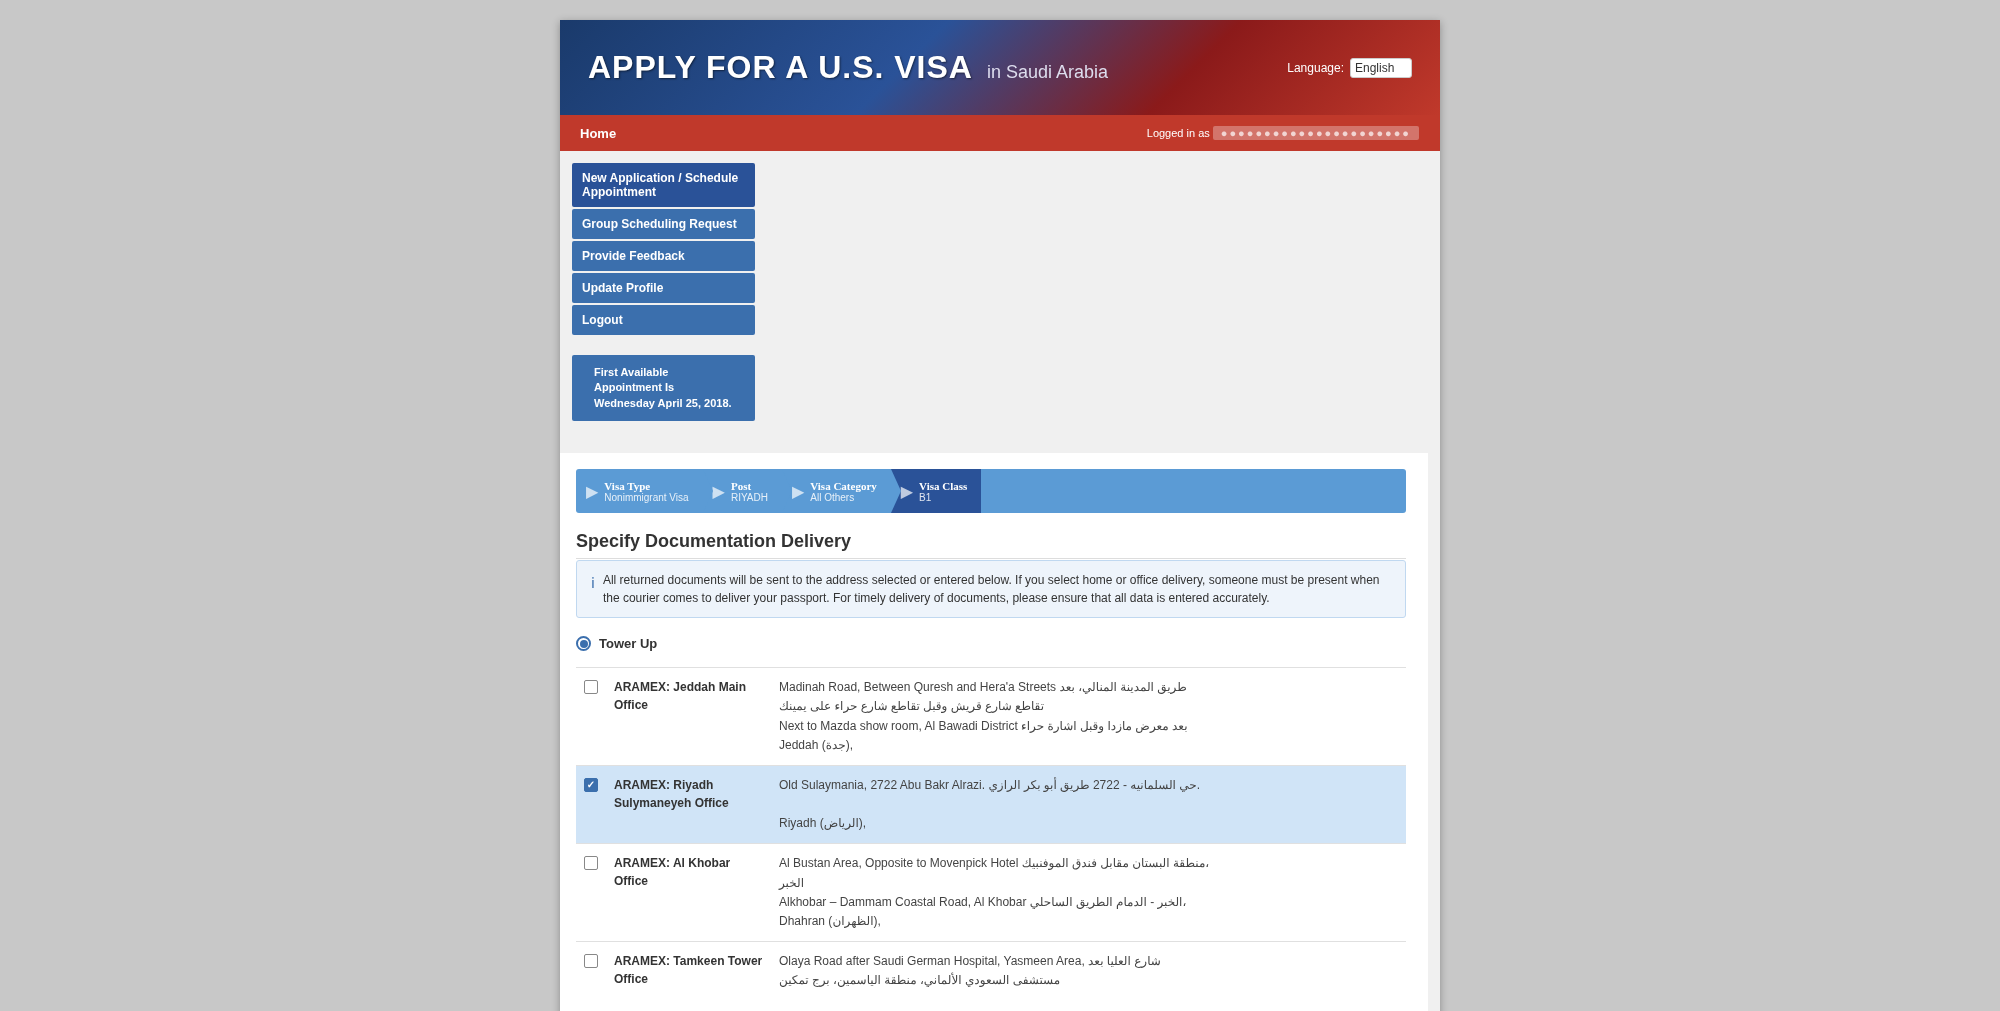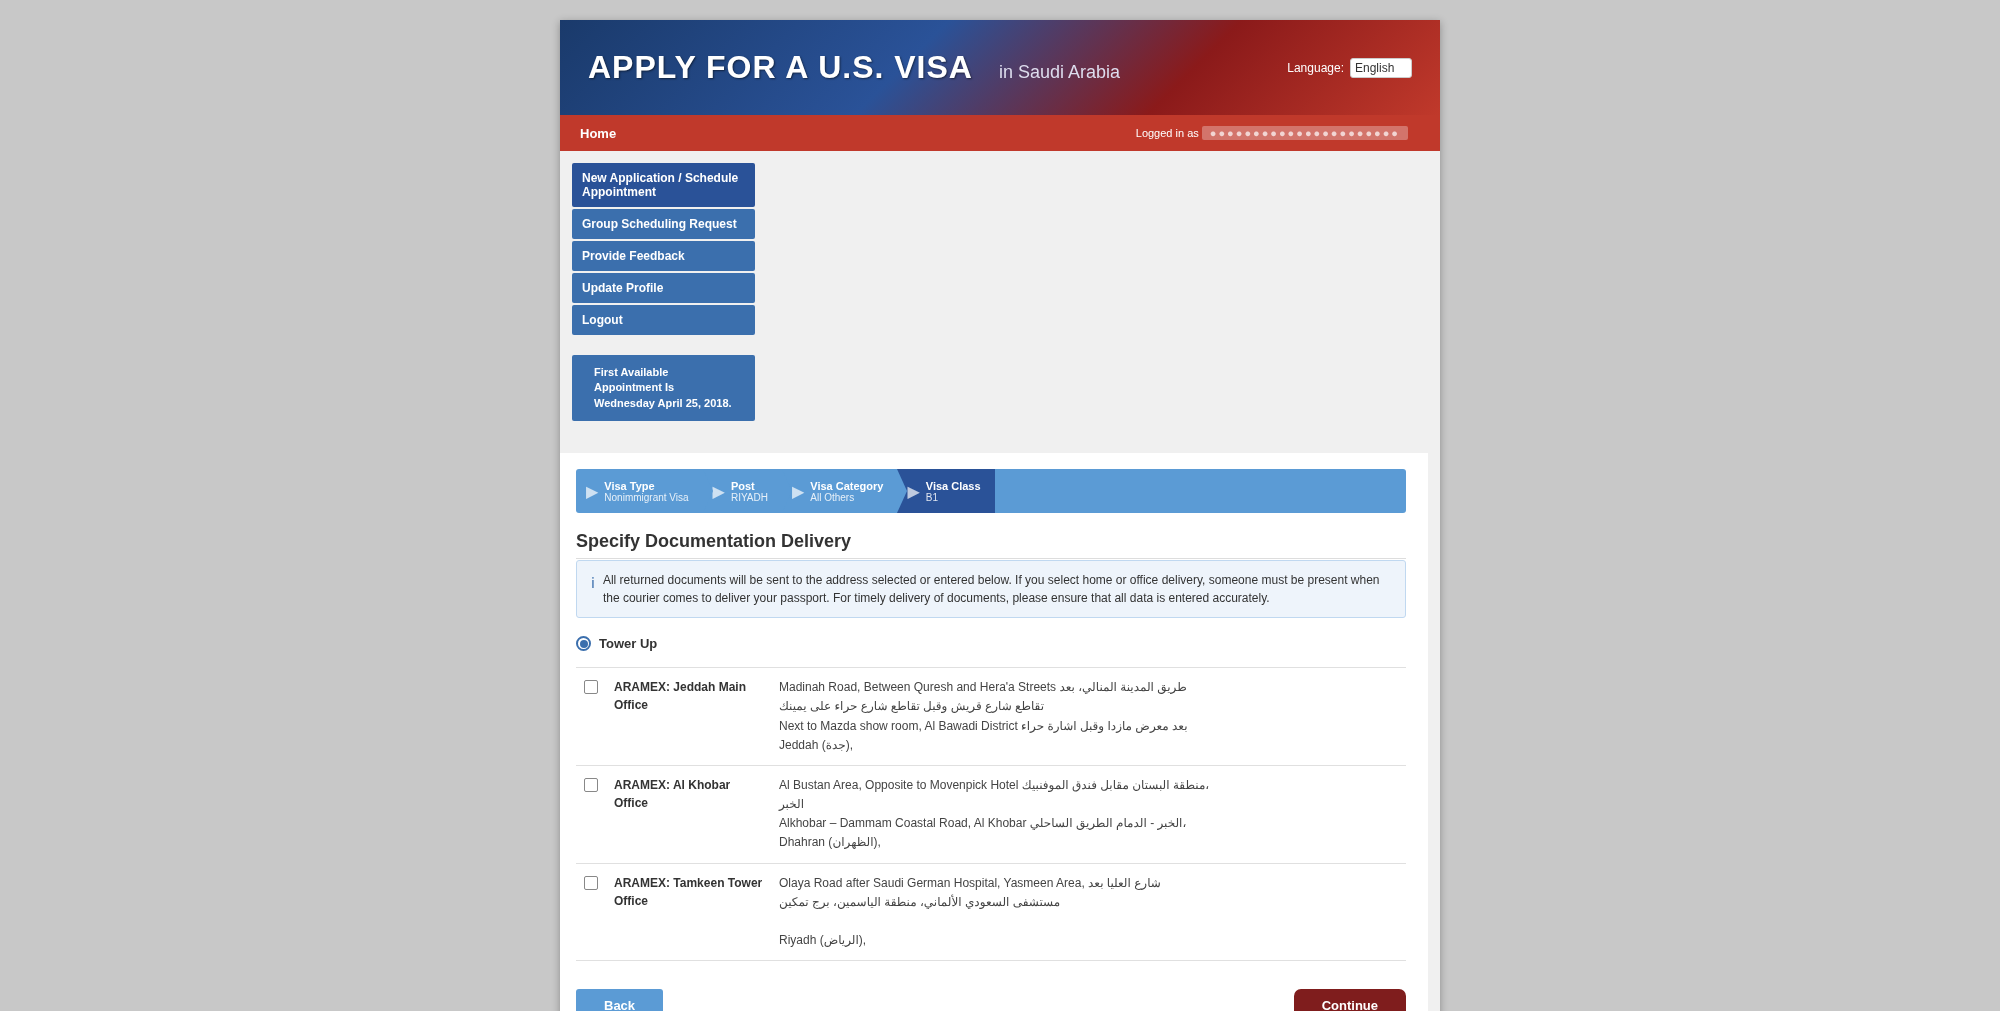--- a/index.html
+++ b/index.html
@@ -25,21 +25,21 @@
       display: flex;
       align-items: center;
       justify-content: space-between;
       min-height: 95px;
       position: relative;
       overflow: hidden;
     }
     .header-title-block {
       display: flex;
       align-items: baseline;
-      gap: 26px;
+      gap: 14px;
     }
     .header-title {
       font-size: 32px;
       font-weight: bold;
       color: #fff;
       letter-spacing: 1px;
       text-shadow: 1px 1px 2px rgba(0,0,0,0.5);
     }
     .header-subtitle {
       font-size: 18px;
@@ -81,21 +81,21 @@
       height: 28px;
       display: flex;
       align-items: center;
       border: none;
       cursor: pointer;
       text-decoration: none;
     }
     .nav-loggedin {
       color: #fff;
       font-size: 11px;
-      padding-right: 32px;
+      padding-right: 21px;
     }
     .nav-loggedin-blur {
       display: inline-block;
       background: rgba(255,255,255,0.3);
       border-radius: 2px;
       padding: 1px 8px;
       letter-spacing: 2px;
       color: rgba(255,255,255,0.7);
       font-size: 11px;
     }
@@ -185,20 +185,21 @@
     .step-item.active:not(:last-child)::after {
       border-left-color: #2a5298;
     }
     .step-inner {
       display: flex;
       flex-direction: column;
     }
     .step-label {
       font-weight: bold;
       font-size: 11px;
+      font-family: Liberation Serif, serif;
     }
     .step-value {
       font-size: 10px;
       opacity: 0.85;
     }
     .step-arrow {
       color: #fff;
       font-size: 16px;
       margin-right: 6px;
       opacity: 0.7;
@@ -443,20 +444,31 @@
             </td>
             <td class="name-cell">ARAMEX: Jeddah Main Office</td>
             <td class="address-cell">
               Madinah Road, Between Quresh and Hera'a Streets طريق المدينة المنالي، بعد<br>
               تقاطع شارع قريش وقبل تقاطع شارع حراء على يمينك<br>
               Next to Mazda show room, Al Bawadi District بعد معرض مازدا وقبل اشارة حراء<br>
               Jeddah (جدة),
             </td>
           </tr>
 
+          <tr class="selected-row">
+            <td class="checkbox-cell">
+              <div class="checkbox-box checked"></div>
+            </td>
+            <td class="name-cell">ARAMEX: Riyadh Sulymaneyeh Office</td>
+            <td class="address-cell">
+              Old Sulaymania, 2722 Abu Bakr Alrazi. حي السلمانيه - 2722 طريق أبو بكر الرازي.<br>
+              <br>
+              Riyadh (الرياض),
+            </td>
+          </tr>
 
           <tr>
             <td class="checkbox-cell">
               <div class="checkbox-box"></div>
             </td>
             <td class="name-cell">ARAMEX: Al Khobar Office</td>
             <td class="address-cell">
               Al Bustan Area, Opposite to Movenpick Hotel منطقة البستان مقابل فندق الموفنبيك،<br>
               الخبر<br>
               Alkhobar – Dammam Coastal Road, Al Khobar الخبر - الدمام الطريق الساحلي،<br>

